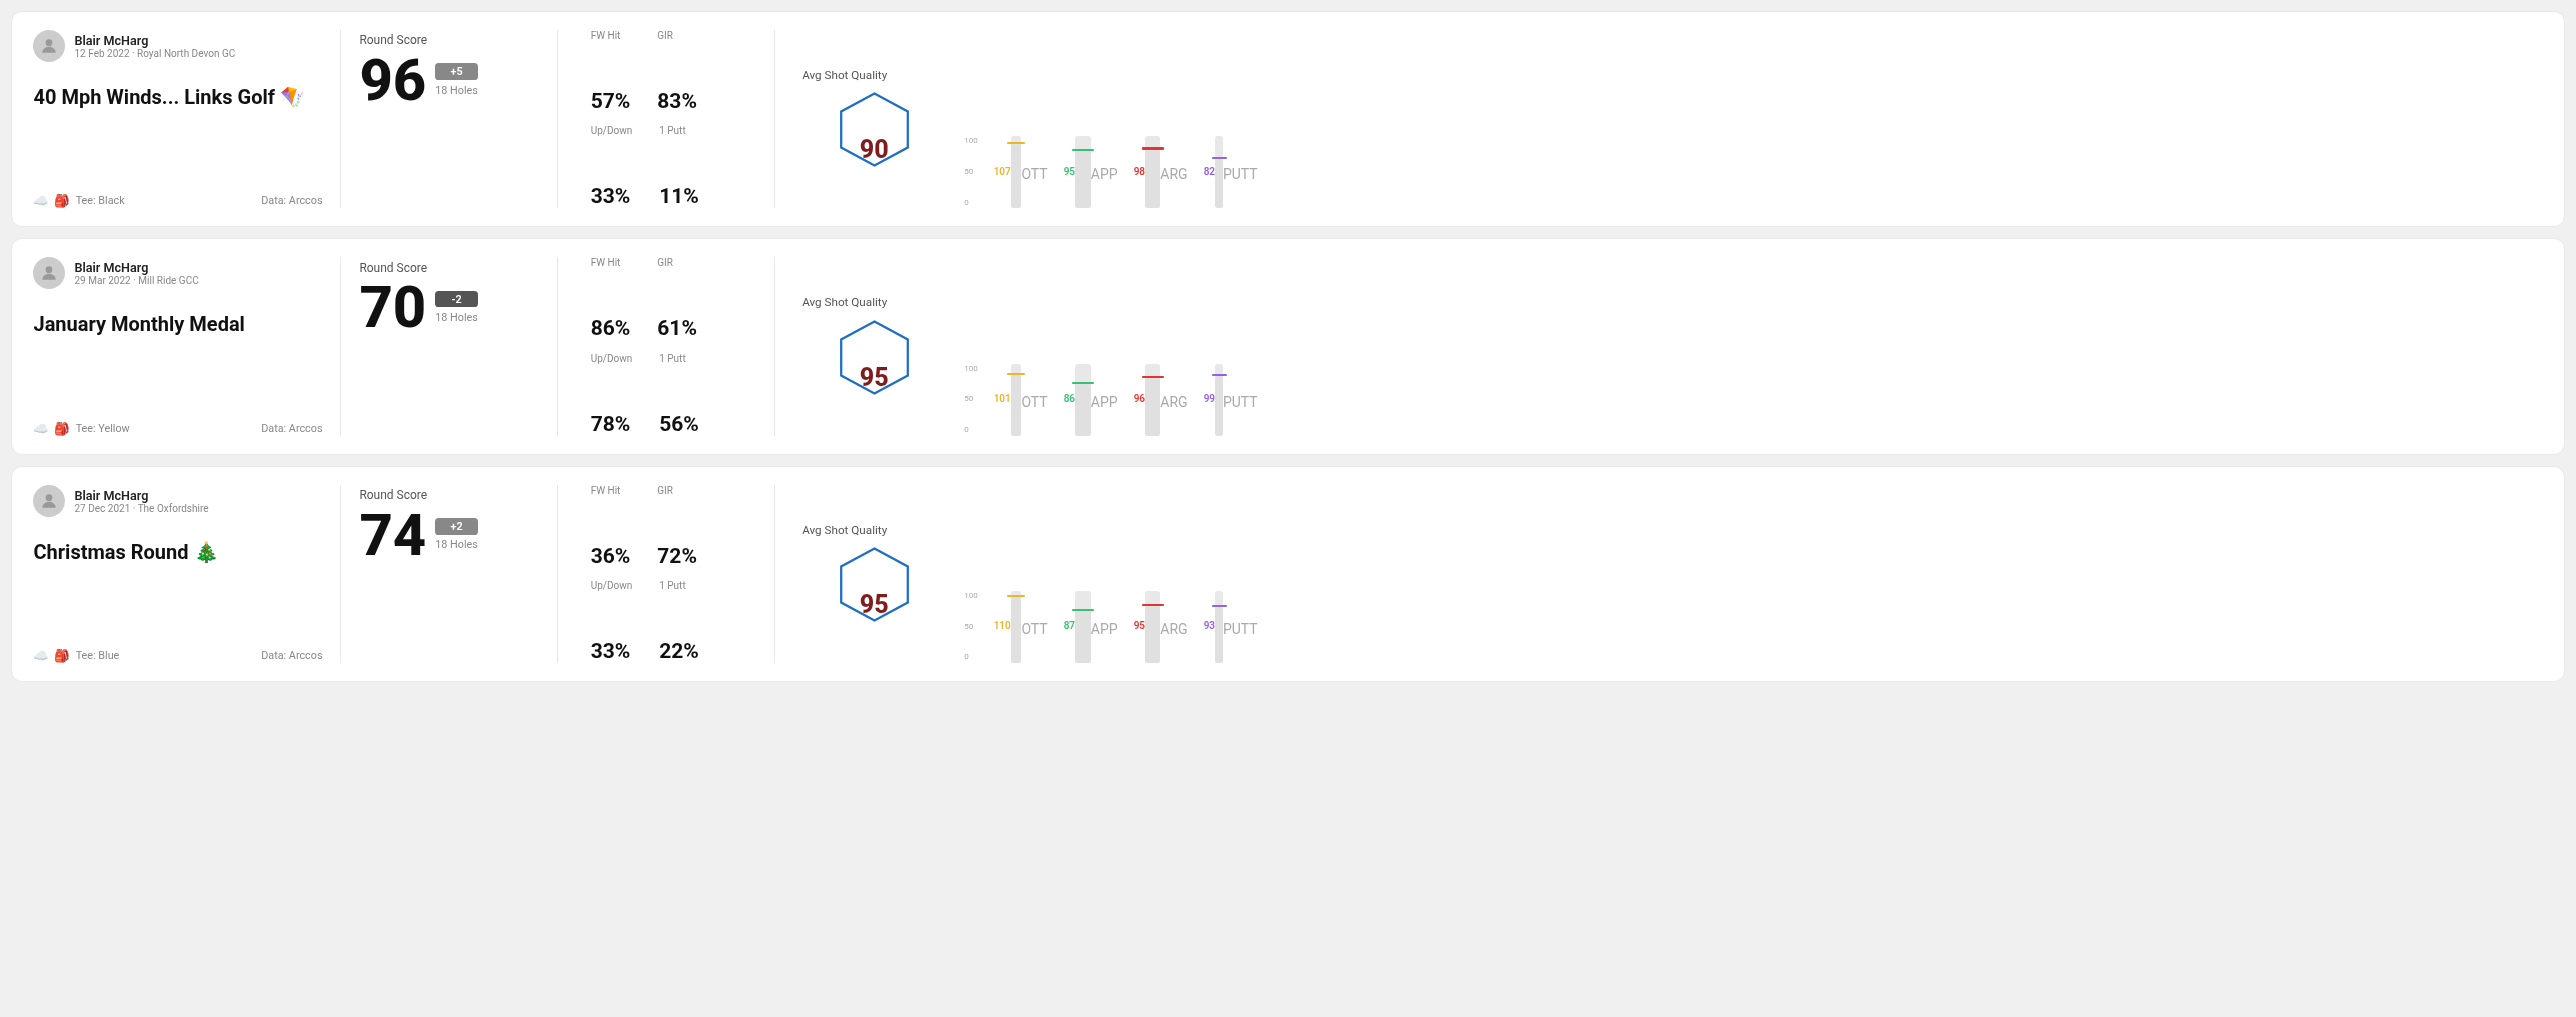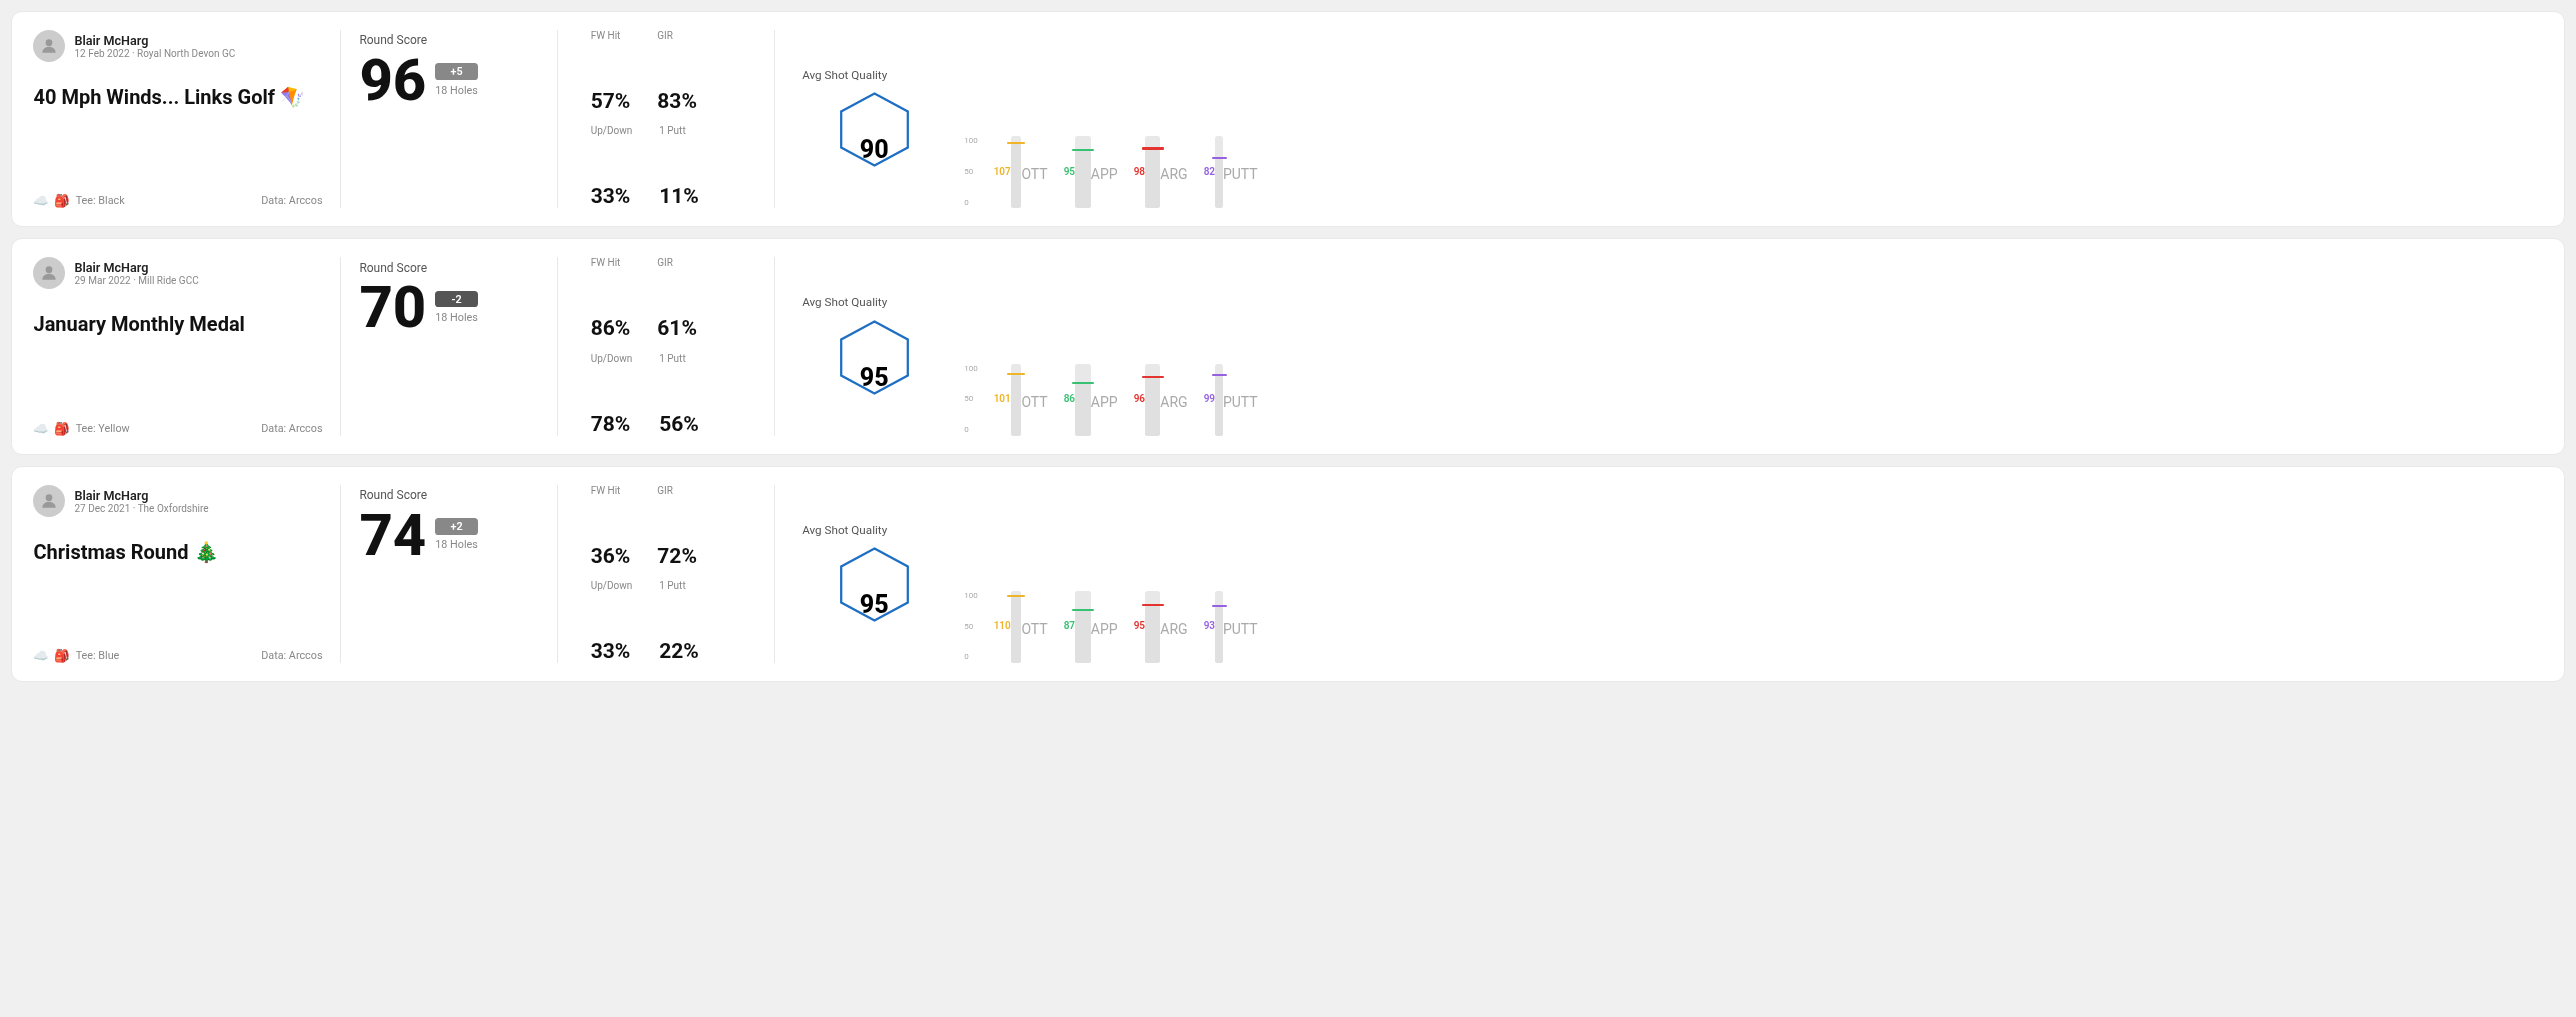--- a/index.html
+++ b/index.html
@@ -169,21 +169,21 @@
       align-items: center;
       justify-content: center;
     }
     .hexagon-container svg {
       position: absolute;
       top: 0; left: 0;
     }
     .quality-score {
       font-size: 25px;
       font-weight: 800;
-      color: #000000;
+      color: #7f1d1d;
       position: relative;
       z-index: 1;
       margin-top: 40px;
     }
     .chart-section {
       flex: 1;
       display: flex;
       align-items: flex-end;
       padding-left: 9px;
       gap: 16px;

